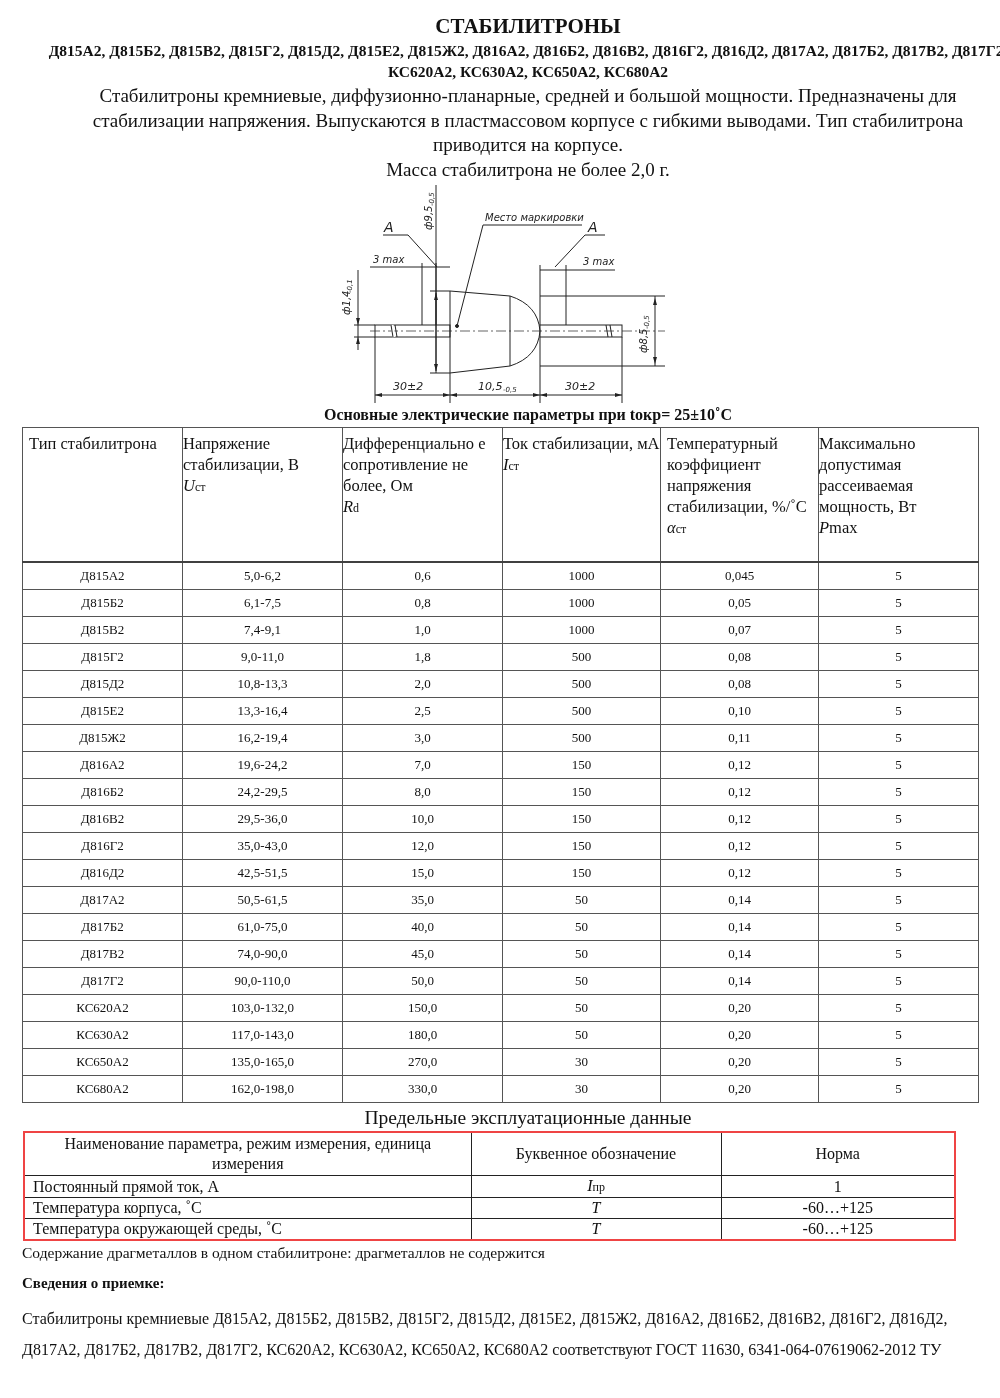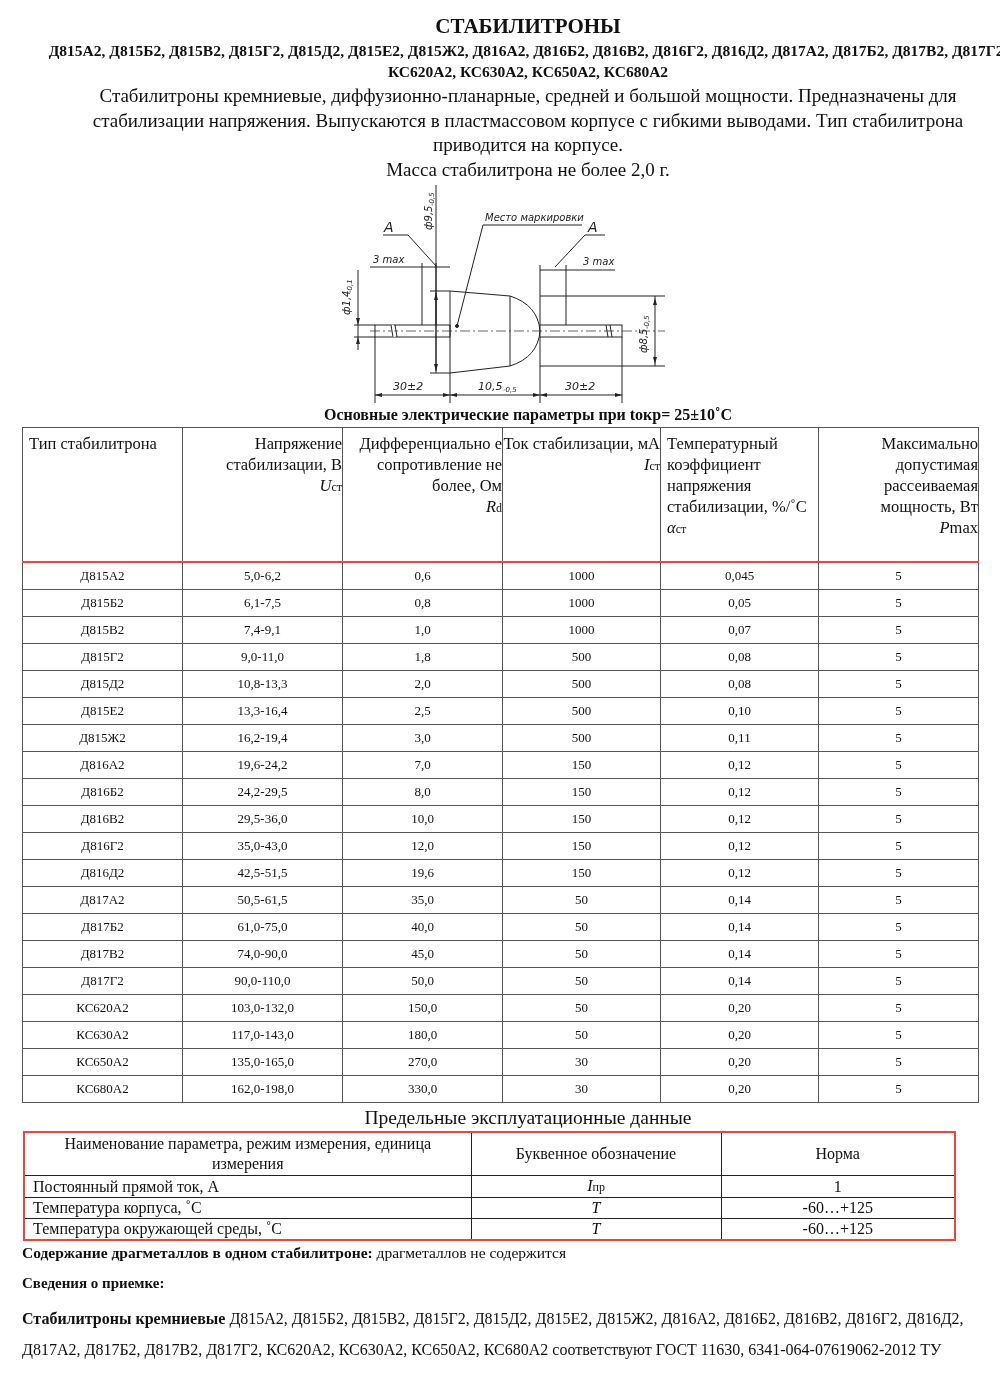--- a/index.html
+++ b/index.html
@@ -13,37 +13,37 @@
   #models { left: 20px; width: 960px; top: 40px; font-size: 15.5px; font-weight: bold; line-height: 21px; }
   #desc { left: 20px; width: 960px; top: 84px; font-size: 19px; line-height: 24.5px; }
   #drawing { left: 320px; top: 185px; width: 360px; height: 220px; }
   #table1-caption { left: 0; width: 1000px; top: 406px; font-size: 16px; font-weight: bold; }
 
   table { border-collapse: collapse; position: absolute; table-layout: fixed; }
   #table1 { left: 22px; top: 427px; width: 956px; }
   #table1 th, #table1 td { border: 1px solid #555; padding: 0; font-weight: normal; }
   #table1 thead th { height: 134px; vertical-align: top; font-size: 16.5px; line-height: 21px; padding-top: 5px; box-sizing: border-box; }
   #table1 tbody td { height: 26px; text-align: center; font-size: 13px; }
-  #table1 thead { border-bottom: 2px solid #ef4444; padding-left: 29px; }
+  #table1 thead { border-bottom: 2px solid #404040; padding-left: 29px; }
   .hdr-left { text-align: left; padding-left: 6px !important; }
-  .hdr-center { text-align: right; }
+  .hdr-center { text-align: left; }
   .sym { font-style: italic; }
   .sub { font-style: normal; font-size: 12px; }
 
   #table2-caption { left: 0; width: 1000px; top: 1107px; font-size: 19.5px; font-weight: normal; }
   #table2 { left: 23px; top: 1131px; width: 931px; border: 2px solid #ef4444; }
   #table2 td { border: 1.5px solid #222; font-size: 16px; padding: 0 8px; line-height: 20px; }
   #table2 .h td { height: 42px; text-align: center; }
   #table2 .r td { height: 20px; }
   #table2 .r td.c { text-align: center; }
 
   #precious { left: 22px; top: 1244px; font-size: 15.5px; }
   #acceptance-title { left: 22px; top: 1275px; font-size: 15px; font-weight: bold; }
   #acceptance { left: 22px; top: 1303px; width: 960px; font-size: 16px; line-height: 31px; }
-  b { font-weight: bold; }
+  b { font-weight: normal; }
 </style>
 </head>
 <body>
 
 <div id="title" class="abs center">СТАБИЛИТРОНЫ</div>
 <div id="models" class="abs center">Д815А2, Д815Б2, Д815В2, Д815Г2, Д815Д2, Д815Е2, Д815Ж2, Д816А2, Д816Б2, Д816В2, Д816Г2, Д816Д2, Д817А2, Д817Б2, Д817В2, Д817Г2, КС620А2, КС630А2, КС650А2, КС680А2</div>
 <div id="desc" class="abs center">
   <span>Стабилитроны кремниевые, диффузионно-планарные, средней и большой мощности. Предназначены для стабилизации напряжения. Выпускаются в пластмассовом корпусе с гибкими выводами. Тип стабилитрона приводится на корпусе.</span><br>
   <span>Масса стабилитрона не более 2,0 г.</span>
 </div>
@@ -252,21 +252,21 @@
         <td>Д816Г2</td>
         <td>35,0-43,0</td>
         <td>12,0</td>
         <td>150</td>
         <td>0,12</td>
         <td>5</td>
       </tr>
       <tr>
         <td>Д816Д2</td>
         <td>42,5-51,5</td>
-        <td>19,6</td>
+        <td>15,0</td>
         <td>150</td>
         <td>0,12</td>
         <td>5</td>
       </tr>
       <tr>
         <td>Д817А2</td>
         <td>50,5-61,5</td>
         <td>35,0</td>
         <td>50</td>
         <td>0,14</td>

